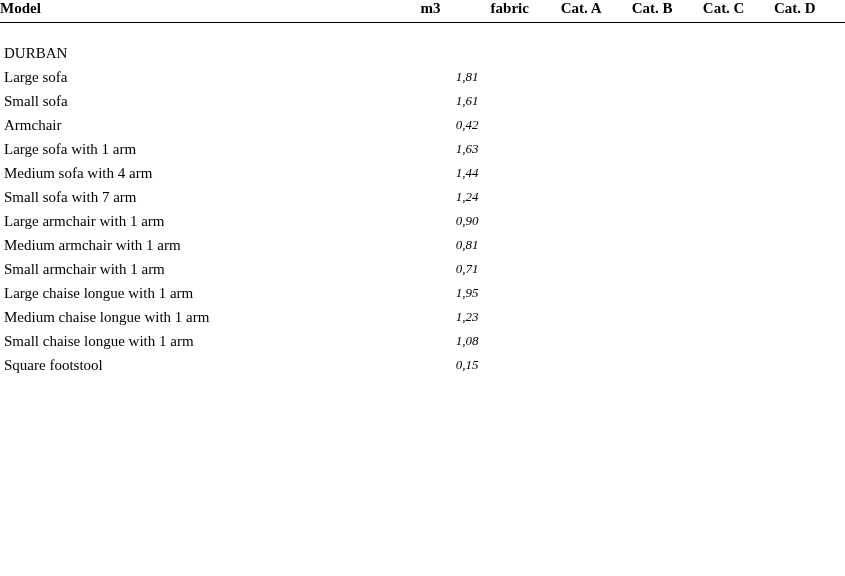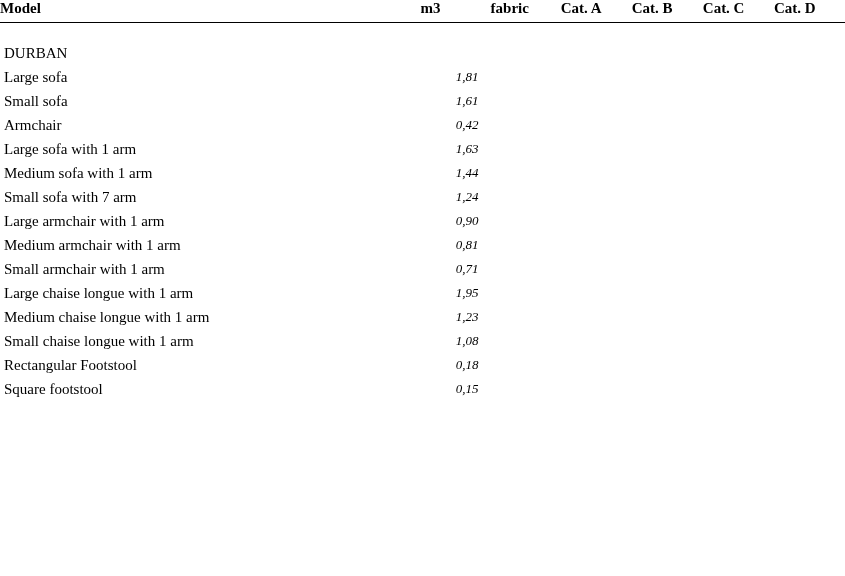--- a/index.html
+++ b/index.html
@@ -137,21 +137,21 @@
       <tr>
         <td class="c-model">Large sofa with 1 arm</td>
         <td class="c-m3">1,63</td>
         <td class="c-plain"></td>
         <td class="c-plain"></td>
         <td class="c-plain"></td>
         <td class="c-plain"></td>
         <td class="c-plain"></td>
       </tr>
       <tr>
-        <td class="c-model">Medium sofa with 1 arm</td>
+        <td class="c-model">Medium sofa with 4 arm</td>
         <td class="c-m3">1,44</td>
         <td class="c-plain"></td>
         <td class="c-plain"></td>
         <td class="c-plain"></td>
         <td class="c-plain"></td>
         <td class="c-plain"></td>
       </tr>
       <tr>
         <td class="c-model">Small sofa with 7 arm</td>
         <td class="c-m3">1,24</td>
@@ -202,29 +202,20 @@
         <td class="c-m3">1,23</td>
         <td class="c-plain"></td>
         <td class="c-plain"></td>
         <td class="c-plain"></td>
         <td class="c-plain"></td>
         <td class="c-plain"></td>
       </tr>
       <tr>
         <td class="c-model">Small chaise longue with 1 arm</td>
         <td class="c-m3">1,08</td>
-        <td class="c-plain"></td>
-        <td class="c-plain"></td>
-        <td class="c-plain"></td>
-        <td class="c-plain"></td>
-        <td class="c-plain"></td>
-      </tr>
-      <tr>
-        <td class="c-model">Rectangular Footstool</td>
-        <td class="c-m3">0,18</td>
         <td class="c-plain"></td>
         <td class="c-plain"></td>
         <td class="c-plain"></td>
         <td class="c-plain"></td>
         <td class="c-plain"></td>
       </tr>
       <tr>
         <td class="c-model">Square footstool</td>
         <td class="c-m3">0,15</td>
         <td class="c-plain"></td>

